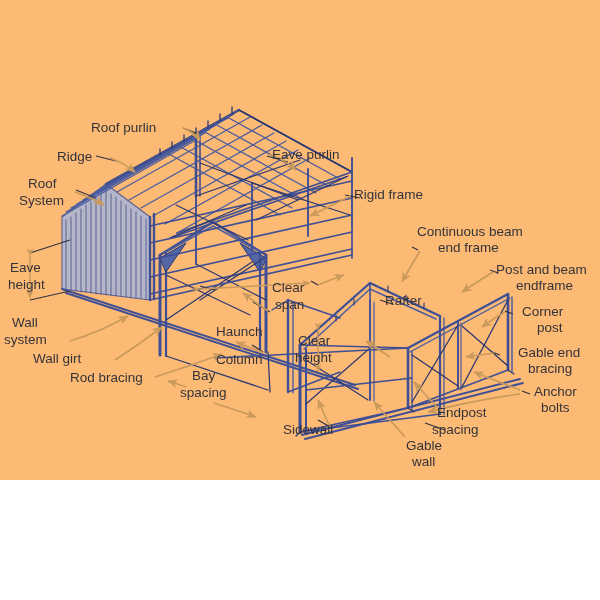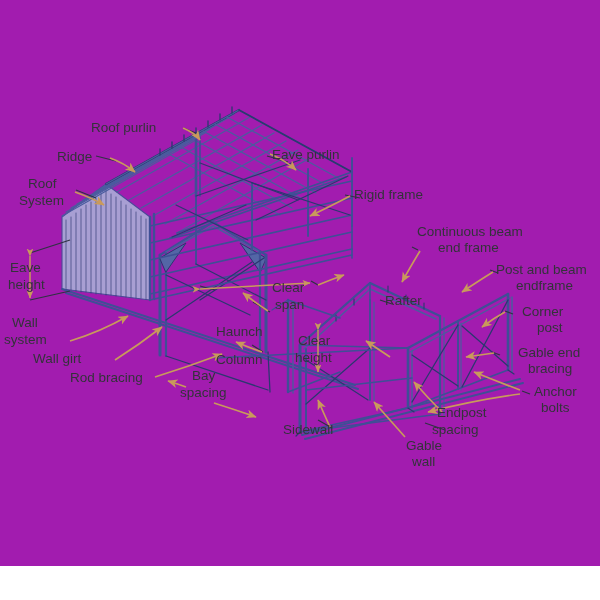--- a/index.html
+++ b/index.html
@@ -1,18 +1,18 @@
 <!DOCTYPE html>
 <html><head>
 <meta charset="utf-8">
 <style>
   html,body{margin:0;padding:0;background:#fff;}
   body{width:600px;height:600px;overflow:hidden;
        font-family:"Liberation Sans","DejaVu Sans",sans-serif;}
-  #stage{position:relative;width:600px;height:566px;background:#a21caf;}
+  #stage{position:relative;width:600px;height:480px;background:#fdba74;}
   svg{display:block;}
   .lbl{font-family:"Liberation Sans","DejaVu Sans",sans-serif;
        font-size:13.5px;fill:#33333a;}
 </style>
 </head>
 <body>
 
 <div id="stage">
 <svg width="600" height="600" viewBox="0 0 600 600">
 

